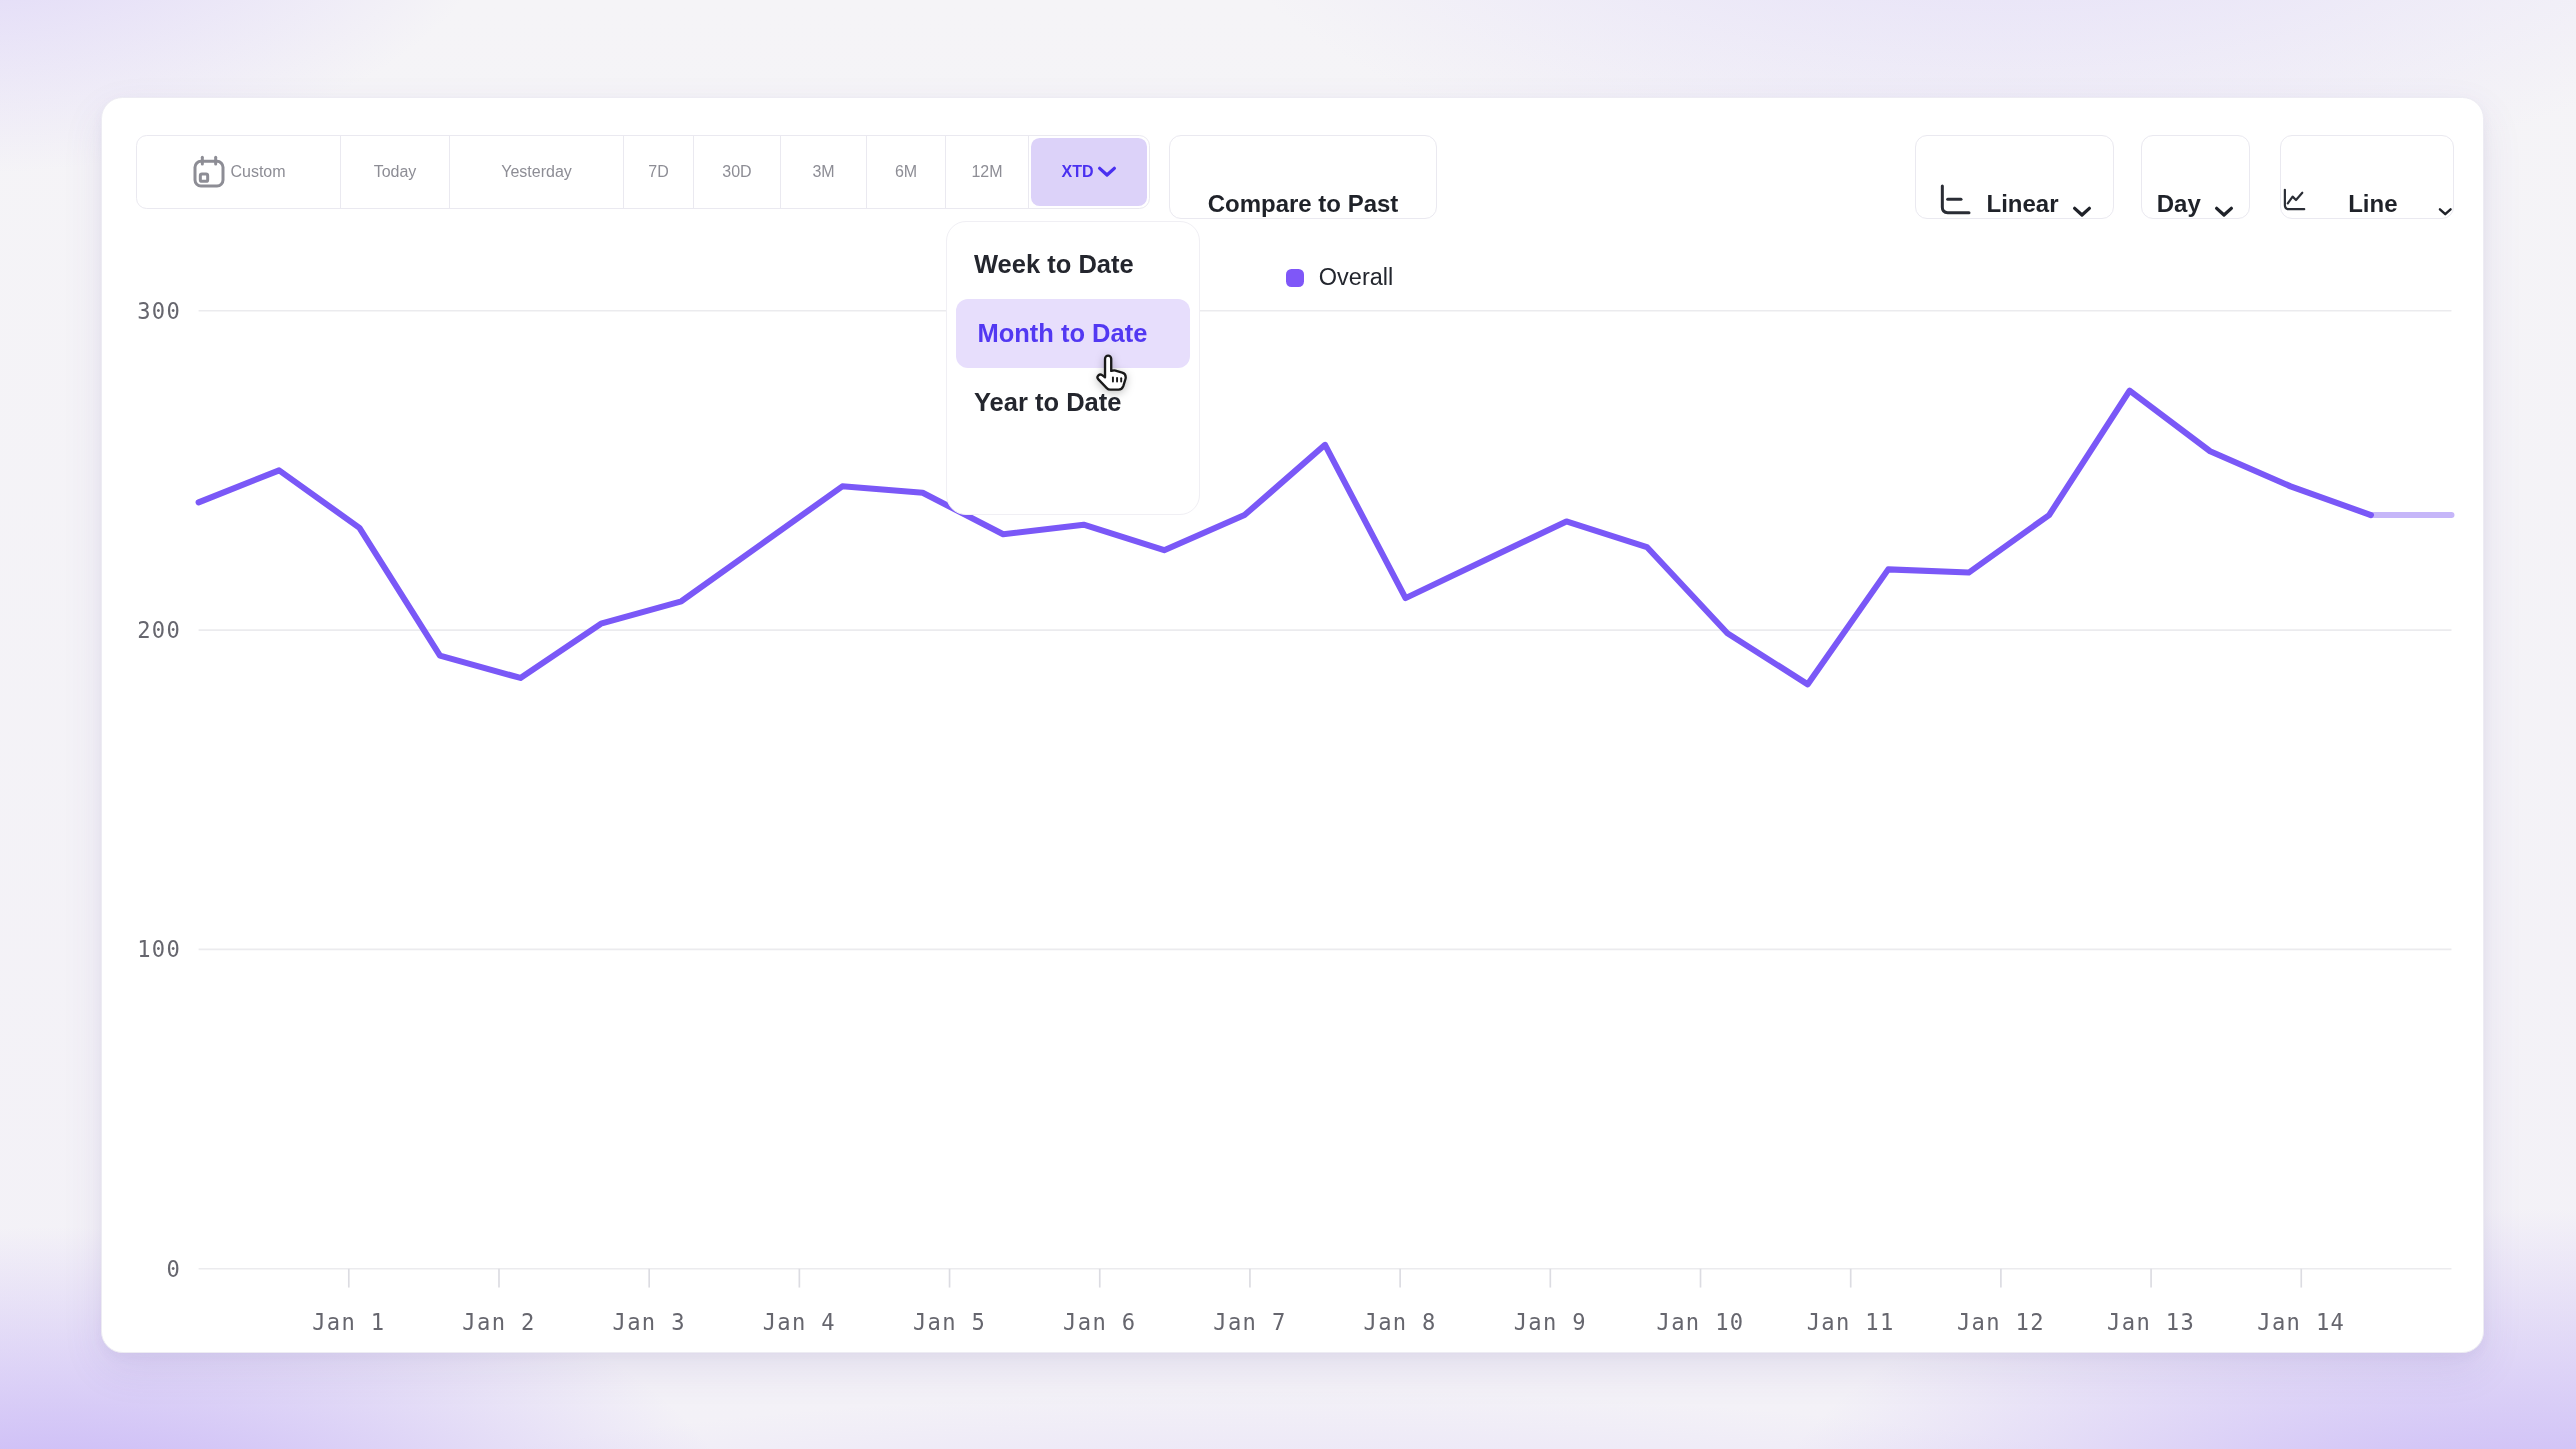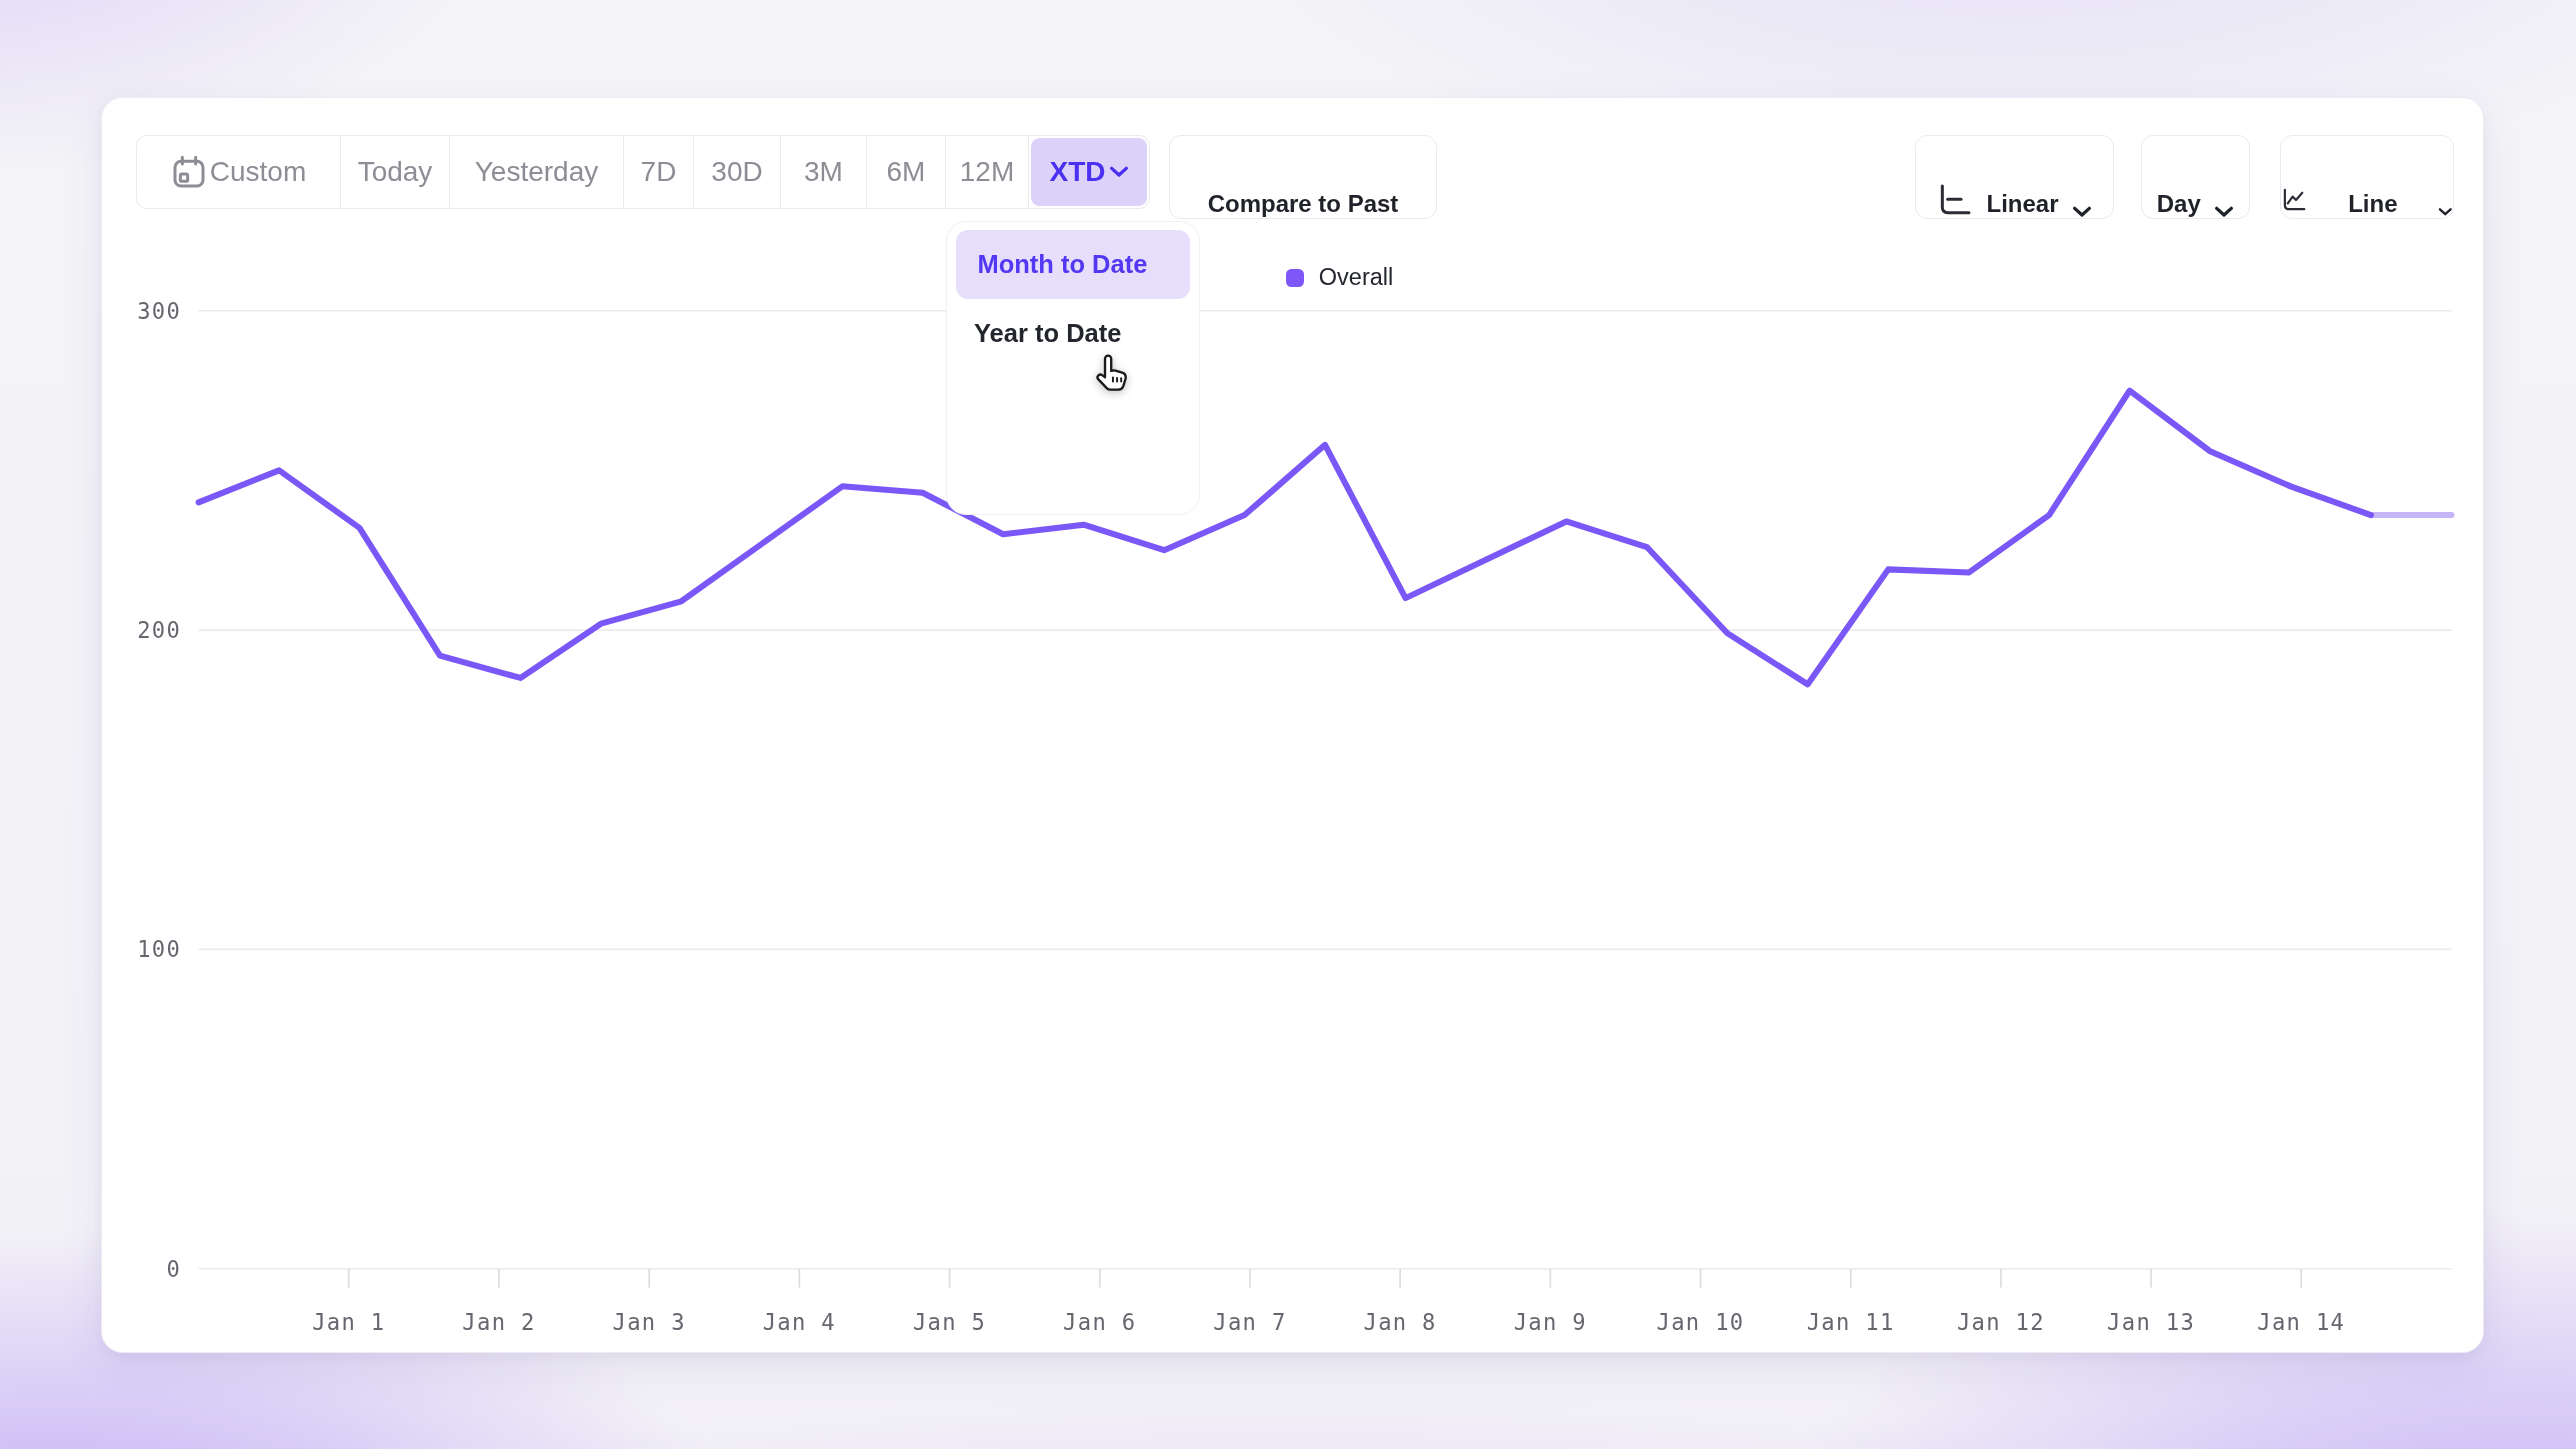--- a/index.html
+++ b/index.html
@@ -19,21 +19,21 @@
     background:#ffffff; border:1.3px solid #edecf3; border-radius:21.5px;
     box-shadow:0 16px 40px rgba(90,70,160,.10), 0 4px 10.7px rgba(90,70,160,.05);
   }
   
   .range-group {
     position:absolute; left:34px; top:37px; width:1014px; height:74px;
     display:flex; background:#fff; border:1.3px solid #eae9f0; border-radius:10.7px;
   }
   .range-seg {
     display:flex; align-items:center; justify-content:center; gap:3px;
-    font-size:28px; font-weight:500; color:#8d8d95; position:relative;
+    font-size:16px; font-weight:500; color:#8d8d95; position:relative;
     border-left:1.3px solid #eae9f0; cursor:pointer;
   }
   .range-seg:first-child { border-left:none; }
   .range-seg:nth-child(1){ width:203px; }
   .range-seg:nth-child(2){ width:109px; }
   .range-seg:nth-child(3){ width:174px; }
   .range-seg:nth-child(4){ width:70px; }
   .range-seg:nth-child(5){ width:87px; }
   .range-seg:nth-child(6){ width:86px; }
   .range-seg:nth-child(7){ width:79px; }
@@ -204,20 +204,23 @@
         <polyline points="4,5 15,15 26,5"></polyline>
       </svg>
   </div>
 
   <div class="legend">
     <span class="swatch" style="background: rgb(127, 87, 248);"></span>
     <span class="label">Overall</span>
   </div>
 
   <div class="menu">
+    <div class="menu-item">
+      <span>Week to Date</span>
+    </div>
     <div class="menu-item highlighted">
       <span>Month to Date</span>
     </div>
     <div class="menu-item">
       <span>Year to Date</span>
     </div>
   </div>
 
   <svg class="cursor" viewBox="0 0 32 32">
     <path d="M11 2.6c1.25 0 2.25 1 2.25 2.25v8.9l1.2-.25c.45-.1 1.45-.08 1.9.04l4.9 1.45c1.5.45 2.55 1.85 2.55 3.4 0 .4-.06.85-.18 1.25l-1.6 5.2c-.5 1.5-1.9 2.5-3.45 2.5h-5.9c-1 0-1.95-.4-2.65-1.1l-6.1-6.3c-.8-.85-.8-2.15.03-2.95.72-.72 1.85-.8 2.68-.2l2.12 1.6V4.85C8.75 3.6 9.75 2.6 11 2.6z" fill="#ffffff" stroke="#1a1a1a" stroke-width="1.7" stroke-linejoin="round"></path>

